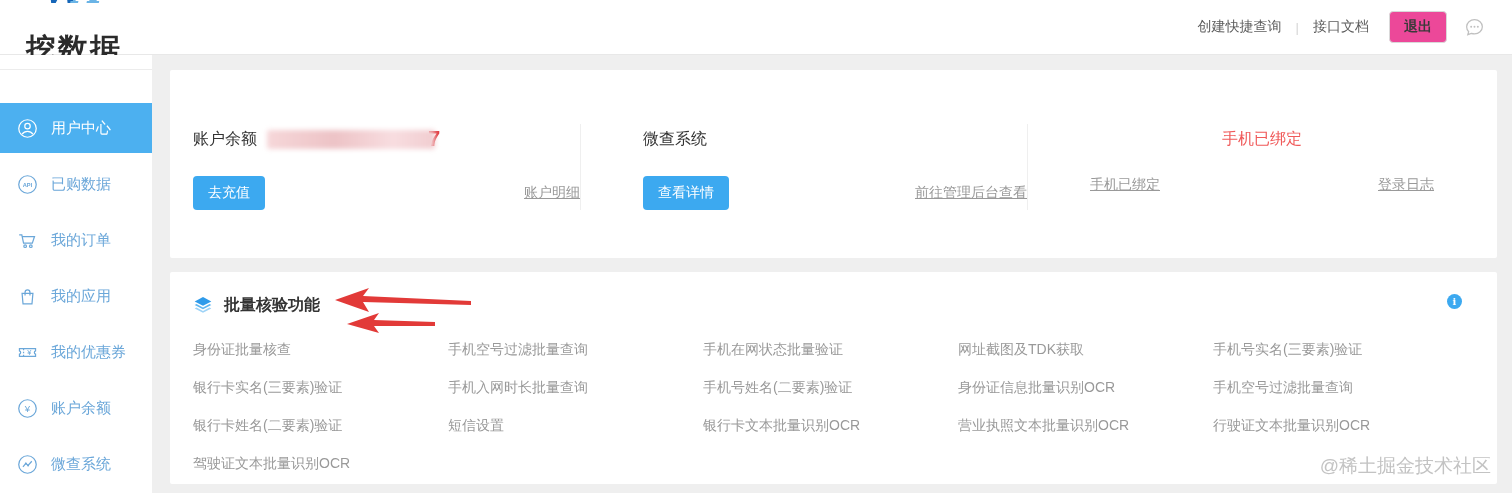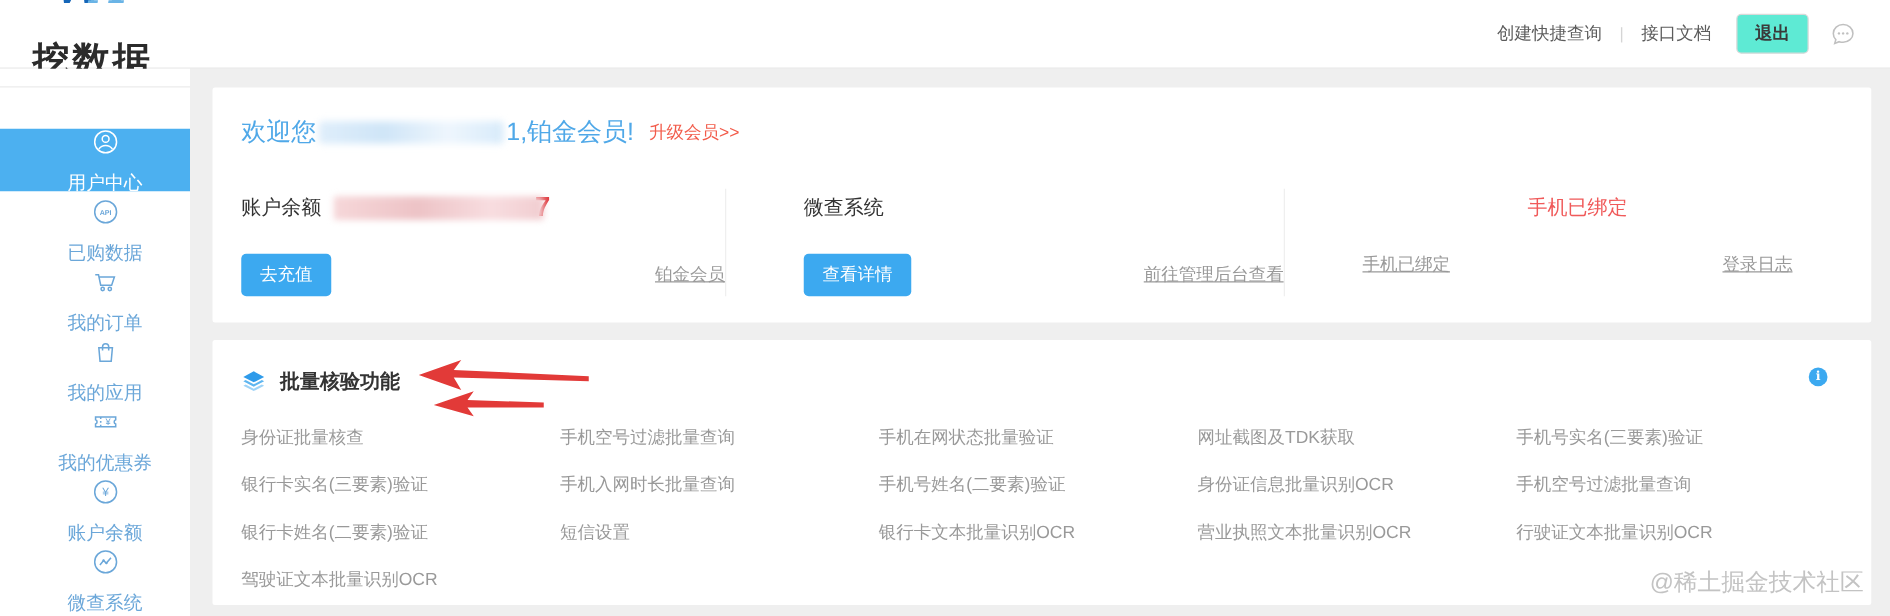--- a/index.html
+++ b/index.html
@@ -12,32 +12,32 @@
   .brand { display:flex; align-items:center; gap:24px; cursor:pointer;flex-direction:column; }
   .logo-wa { font-family:"DejaVu Serif", serif; font-style:italic; font-weight:bold; font-size:36px; line-height:1; letter-spacing:-9px; padding-right:12px; }
   .logo-wa .w { color:#1666b8; }
   .logo-wa .a { color:#6ab4e6; }
   .brand-text { display:flex; flex-direction:column; line-height:1.1; }
   .brand-name { font-size:30px; font-weight:bold; color:#2b2b2b; letter-spacing:2px; }
   .brand-domain { font-size:12px; color:#9a9a9a; letter-spacing:4.5px; margin-top:3px; }
   .header-right { display:flex; align-items:center; gap:14px; }
   .header-link { font-size:14px; color:#5c5c5c; text-decoration:none; cursor:pointer; }
   .header-sep::before { content:"|"; color:#d5d5d5; font-size:13px; }
-  .logout-btn { background:#5eead4; border:1px solid #d9d9d9; border-radius:4px; padding:6px 14px;
+  .logout-btn { background:#ec4899; border:1px solid #d9d9d9; border-radius:4px; padding:6px 14px;
                 font-size:14px; font-weight:bold; color:#3a3a3a; cursor:pointer; margin-left:6px;
                 font-family:Liberation Serif, serif; }
   .bubble-icon { display:inline-flex; margin-left:2px; cursor:pointer; }
 
   
   .content { display:flex; height:438px; }
   .sidebar { width:152px; background:#fff; height:100%; flex-shrink:0; }
   .sidebar-divider { border-top:1px solid #ececec; margin-top:14px; }
   .side-list { margin-top:33px; }
   .side-item { height:50px; display:flex; align-items:center; gap:13px; padding-left:16px;
-               color:#6ba7d9; font-size:15px; cursor:pointer; margin-bottom:6px;flex-direction:column; }
+               color:#6ba7d9; font-size:15px; cursor:pointer; margin-bottom:6px; }
   .side-item .icon-slot { display:inline-flex; width:22px; justify-content:center; }
   .side-item.active { background:#4cb0f0; color:#fff; }
   .main { flex:1; padding:15px 15px 0 18px; }
 
   
   .card { background:#fff; border-radius:2px; }
   .card-overview { height:188px; padding:22px 23px 0 23px; margin-bottom:14px; }
   .welcome-row { display:flex; align-items:center; }
   .welcome-text { font-size:20px; color:#4fa8e8; display:flex; align-items:center; }
   .mask-blur { display:inline-block; width:148px; height:18px; border-radius:3px; margin:0 2px;
@@ -185,39 +185,31 @@
             </svg>
           </span>
           <span class="side-label">微查系统</span>
         </div>
       </nav>
   </aside>
 
   <main class="main">
 
     <section class="card card-overview">
-      <div class="welcome-row">
-        <span class="welcome-text">
-          <span>欢迎您</span>
-            <span class="mask-blur"></span>
-            <span>1,铂金会员!</span>
-        </span>
-        <a class="upgrade-link">升级会员&gt;&gt;</a>
-      </div>
 
       <div class="ov-cols">
         <div class="ov-col ov-col1">
           <div class="col-head">
             <span>账户余额</span>
             <span class="balance-mask"></span>
             <span class="balance-digit">7</span>
           </div>
           <div class="col-actions">
             <button class="blue-btn">去充值</button>
-            <a class="gray-link">铂金会员</a>
+            <a class="gray-link">账户明细</a>
           </div>
         </div>
 
         <div class="ov-col ov-col2">
           <div class="col-head">
             <span>微查系统</span>
           </div>
           <div class="col-actions">
             <button class="blue-btn">查看详情</button>
             <a class="gray-link">前往管理后台查看</a>

